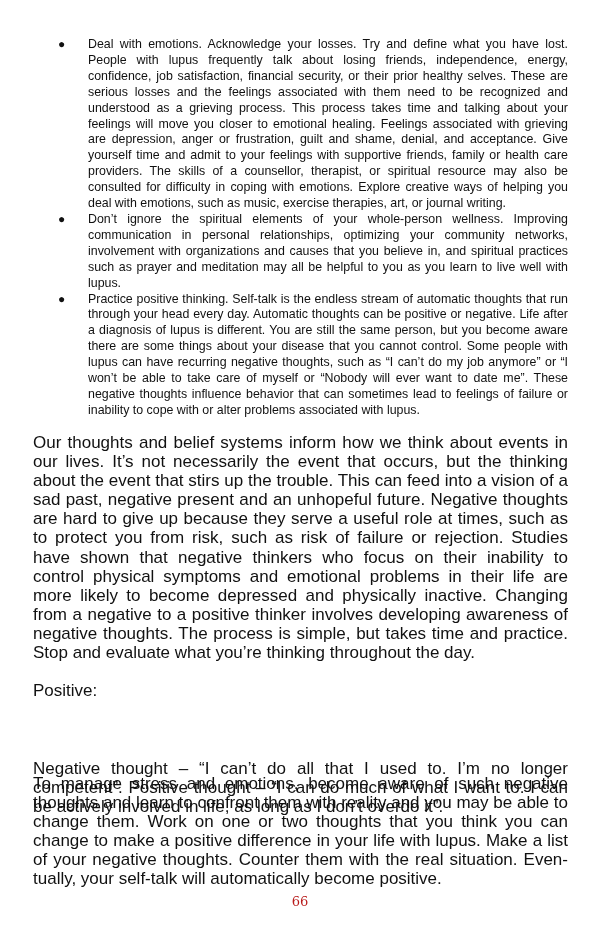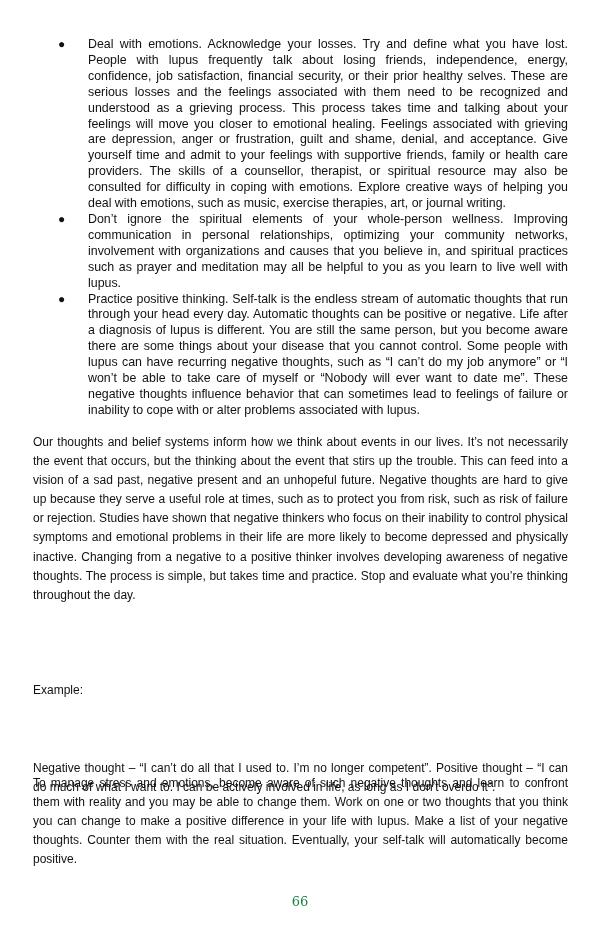--- a/index.html
+++ b/index.html
@@ -4,28 +4,28 @@
 <style>
   html, body { margin: 0; padding: 0; background: #ffffff; }
   body { width: 600px; height: 927px; position: relative; overflow: hidden;
          font-family: "Liberation Sans", sans-serif; color: #111; }
   .page { position: absolute; left: 0; top: 0; width: 600px; height: 927px; }
   .bullets { position: absolute; left: 58px; top: 37px; width: 510px; margin: 0; padding: 0; list-style: none; }
   .bullets li { position: relative; padding-left: 30px; font-size: 12.4px; line-height: 15.9px;
                 text-align: justify; hyphens: none; margin: 0; }
   .bullets li .dot { position: absolute; left: 0; top: 0; font-size: 12px; line-height: 15.9px; }
   .body-text { position: absolute; left: 33px; width: 535px; }
-  .para { font-size: 12px; line-height: 19.1px; text-align: justify; margin: 0; }
+  .para { font-size: 17px; line-height: 19.1px; text-align: justify; margin: 0; }
   #p1 { top: 433px; }
   #p2 { top: 623px; }
   #p3 { top: 681px; }
   #p4 { top: 712px; margin-top: 47px; }
   #p5 { top: 774px; }
   .pageno { position: absolute; left: 0; width: 600px; top: 894px; text-align: center;
-            font-family: "DejaVu Serif", serif; font-size: 13px; color: #15803d; }
+            font-family: "DejaVu Serif", serif; font-size: 13px; color: #b91c1c; }
 </style>
 </head>
 <body>
 
 <div class="page">
 
   <ul class="bullets">
     <li>
       <span class="dot">●</span>
       <span>Deal with emotions. Acknowledge your losses. Try and define what you have lost.  People with lupus frequently talk about losing friends, independence, energy, confidence, job satisfaction, financial security, or their prior healthy selves. These are serious losses and the feelings associated with them need to be recognized and understood as a grieving process.  This process takes time and talking about your feelings will move you closer to emotional healing. Feelings associated with grieving are depression, anger or frustration, guilt and shame, denial, and acceptance.  Give yourself time and admit to your feelings with supportive friends, family or health care providers.  The skills of a counsel­lor, therapist, or spiritual resource may also  be consulted for difficulty in coping with emotions.  Explore creative ways of helping you deal with emotions, such as music, exercise therapies, art, or journal writing.</span>
@@ -34,18 +34,18 @@
       <span class="dot">●</span>
       <span>Don’t ignore the spiritual elements of your whole-person wellness.  Improving communication in personal relationships, optimizing your community networks, involvement with organizations and causes that you believe in, and spiritual practices such as prayer and meditation may all be helpful to you as you learn to live well with lupus.</span>
     </li>
     <li>
       <span class="dot">●</span>
       <span>Practice positive thinking. Self-talk is the endless stream of automatic thoughts that run through your head every day.  Automatic thoughts can be positive or negative.  Life after a diagnosis of lupus is different.  You are still the same person, but you become aware there are some things about your disease that you cannot control.  Some people with lupus can have recurring negative thoughts, such as “I can’t do my job anymore” or “I won’t be able to take care of myself or “Nobody will ever want to date me”.  These negative thoughts influence behavior that can sometimes lead to feelings of failure or inability to cope with or alter problems associated with lupus.</span>
     </li>
   </ul>
 
   <p id="p1" class="body-text para">Our thoughts and belief systems inform how we think about events in our lives.  It’s not necessarily the event that occurs, but the thinking about the event that stirs up the trouble.  This can feed into a vision of a sad past, negative present and an unhopeful future. Negative thoughts are hard to give up because they serve a useful role at times, such as to protect you from risk, such as risk of failure or rejection.  Studies have shown that negative thinkers who focus on their inability to control physical   symptoms and emotional problems in their life are more likely to become depressed and physically inactive.  Changing from a negative to a positive thinker involves developing awareness of negative thoughts.  The process is simple, but takes time and practice. Stop and evaluate what you’re thinking throughout the day.</p>
-  <p id="p3" class="body-text para">Example:</p>
+  <p id="p3" class="body-text para">Positive:</p>
   <p id="p4" class="body-text para">Negative thought – “I can’t do all that I used to. I’m no longer competent”. Positive thought – “I can do much of what I want to.  I can be actively involved in life, as long as I don’t overdo it”.</p>
   <p id="p5" class="body-text para">To manage stress and emotions, become aware of such negative thoughts and learn to confront them with reality and you may be able to change them.  Work on one or two thoughts that you think you can change to make a positive difference in your life with lupus.  Make a list of your negative thoughts. Counter them with the real situation.  Even­tually, your self-talk will automatically become positive.</p>
 
   <div class="pageno">66</div>
 </div>
 
 </body></html>

